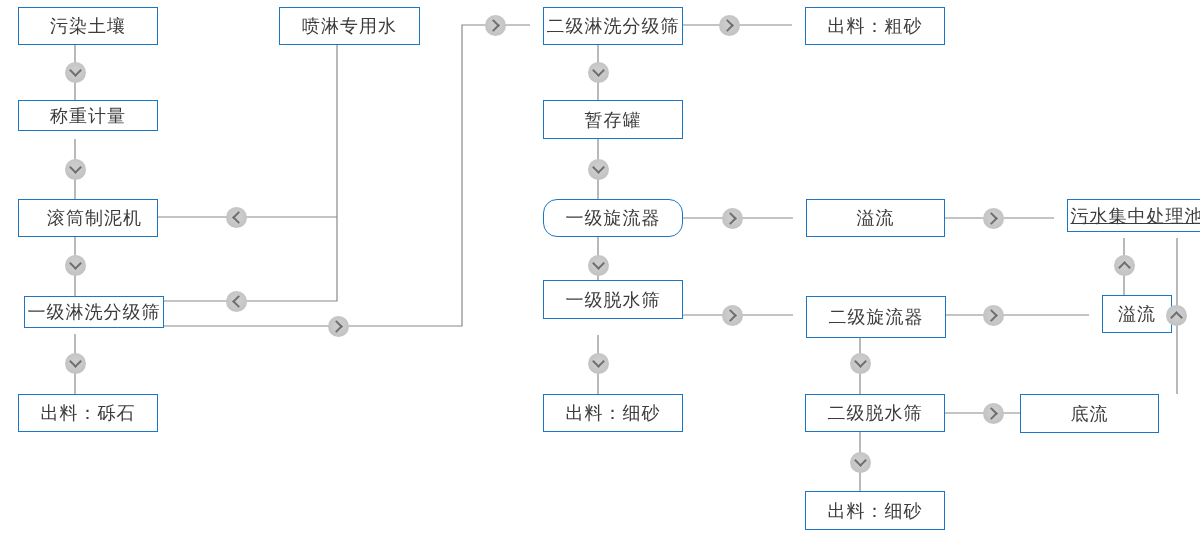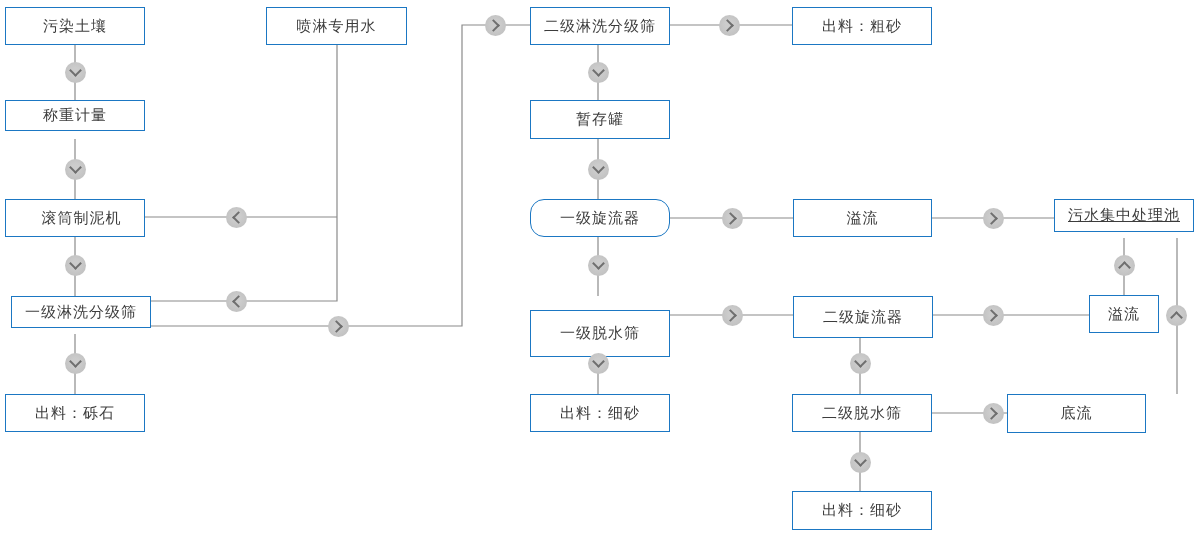--- a/index.html
+++ b/index.html
@@ -24,23 +24,24 @@
   }
   .flow-node {
     position: absolute;
     box-sizing: border-box;
     background: var(--node-fill, #fff);
     border: 1.5px solid var(--node-border, #1b77c3);
     color: var(--node-text, #3c3c3c);
     display: flex;
     align-items: center;
     justify-content: center;
-    font-size: 15px;
+    font-size: 18px;
     letter-spacing: 1px;
     white-space: nowrap;
+    margin-left: 13px;
   }
   .arrow-badge {
     position: absolute;
     width: 21px;
     height: 21px;
     border-radius: 50%;
     background: radial-gradient(circle at 50% 45%, #cccccc 25%, #bcbcbc 100%);
     display: flex;
     align-items: center;
     justify-content: center;
@@ -89,21 +90,21 @@
     <div class="flow-node" style="left: 5px; top: 199px; width: 140px; height: 38px; padding-left: 13px;">滚筒制泥机</div>
     <div class="flow-node" style="left: 11px; top: 296px; width: 140px; height: 32px;">一级淋洗分级筛</div>
     <div class="flow-node" style="left: 5px; top: 394px; width: 140px; height: 38px;">出料：砾石</div>
     <div class="flow-node" style="left: 266px; top: 7px; width: 141px; height: 38px;">喷淋专用水</div>
     <div class="flow-node" style="left: 530px; top: 7px; width: 140px; height: 38px;">二级淋洗分级筛</div>
     <div class="flow-node" style="left: 530px; top: 100px; width: 140px; height: 39px;">暂存罐</div>
     <div class="flow-node" style="left: 792px; top: 7px; width: 140px; height: 38px;">出料：粗砂</div>
     <div class="flow-node" style="left: 530px; top: 199px; width: 140px; height: 38px; border-radius: 14px;">一级旋流器</div>
     <div class="flow-node" style="left: 793px; top: 199px; width: 139px; height: 38px;">溢流</div>
     <div class="flow-node" style="left: 1054px; top: 199px; width: 140px; height: 33px; text-decoration: underline;">污水集中处理池</div>
-    <div class="flow-node" style="left: 530px; top: 310px; width: 140px; height: 47px; text-align: center;">一级脱水筛</div>
+    <div class="flow-node" style="left: 530px; top: 280px; width: 140px; height: 39px; text-align: center;">一级脱水筛</div>
     <div class="flow-node" style="left: 793px; top: 296px; width: 140px; height: 42px; text-align: right;">二级旋流器</div>
     <div class="flow-node" style="left: 1089px; top: 295px; width: 70px; height: 38px;">溢流</div>
     <div class="flow-node" style="left: 530px; top: 394px; width: 140px; height: 38px;">出料：细砂</div>
     <div class="flow-node" style="left: 792px; top: 394px; width: 140px; height: 38px;">二级脱水筛</div>
     <div class="flow-node" style="left: 1007px; top: 394px; width: 139px; height: 39px;">底流</div>
     <div class="flow-node" style="left: 792px; top: 491px; width: 140px; height: 39px;">出料：细砂</div>
     <div class="arrow-badge" style="left: 64.5px; top: 61.5px;">
       <span class="chev chev-down"></span>
     </div>
     <div class="arrow-badge" style="left: 64.5px; top: 158.5px;">

